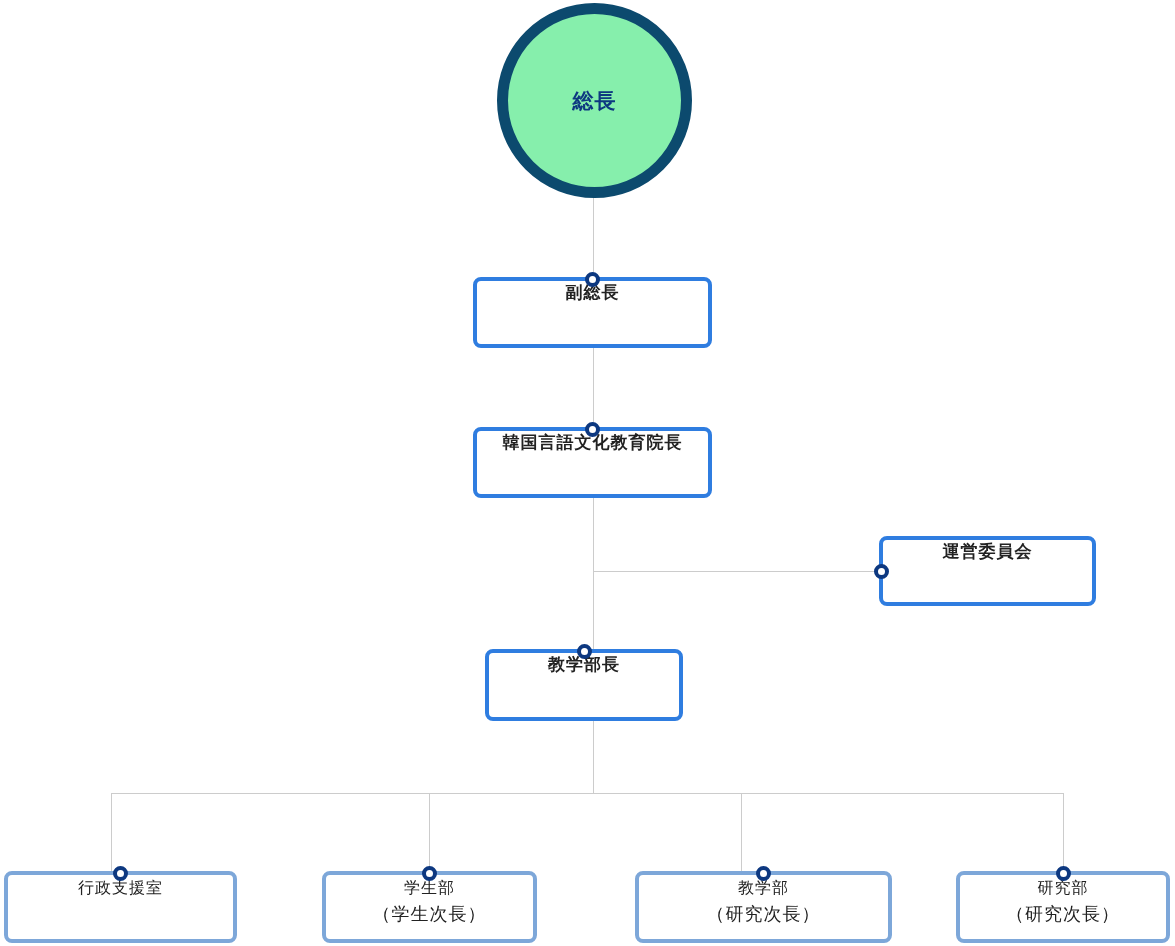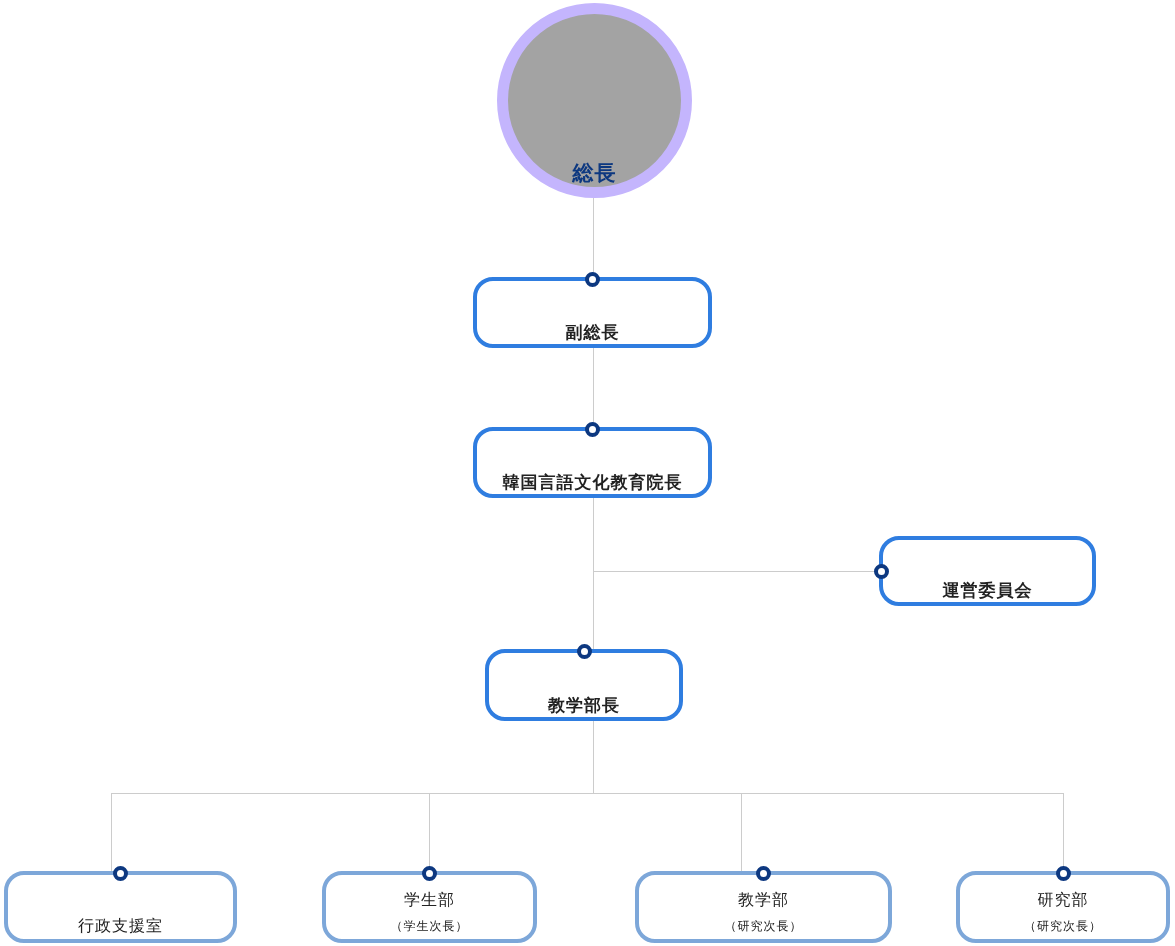--- a/index.html
+++ b/index.html
@@ -24,64 +24,64 @@
   .line.h { height: 1px; }
 
   
   .circle-node {
     position: absolute;
     left: 497px;
     top: 3px;
     width: 195px;
     height: 195px;
     box-sizing: border-box;
-    border: 11px solid #c4b5fd;
+    border: 11px solid #0c4a6e;
     border-radius: 50%;
-    background: #a3a3a3;
+    background: #86efac;
     display: flex;
-    align-items: flex-end;
+    align-items: center;
     justify-content: center;
   }
   .circle-node .label {
     color: #0d3880;
     font-size: 21px;
     font-weight: 700;
     letter-spacing: 1px;
   }
 
   
   .box {
     position: absolute;
     box-sizing: border-box;
     background: #ffffff;
-    border-radius: 20px;
+    border-radius: 8px;
     display: flex;
     flex-direction: column;
     align-items: center;
-    justify-content: flex-end;
+    justify-content: flex-start;
     text-align: center;
   }
   .box.primary { border: 4px solid #2f7de0; }
   .box.light   { border: 4px solid #7da7d9; }
   .box .label {
     color: #222222;
     font-size: 17px;
     font-weight: 700;
     letter-spacing: 1px;
   }
   .box.light .label {
     font-size: 16px;
     font-weight: 500;
     line-height: 26px;
     letter-spacing: 1px;
   }
   .box.light .sub-label {
     display: block;
     color: #222222;
-    font-size: 12px;
+    font-size: 18px;
     font-weight: 500;
     line-height: 26px;
     letter-spacing: 1px;
   }
 
   
   .dot {
     position: absolute;
     width: 7px;
     height: 7px;

